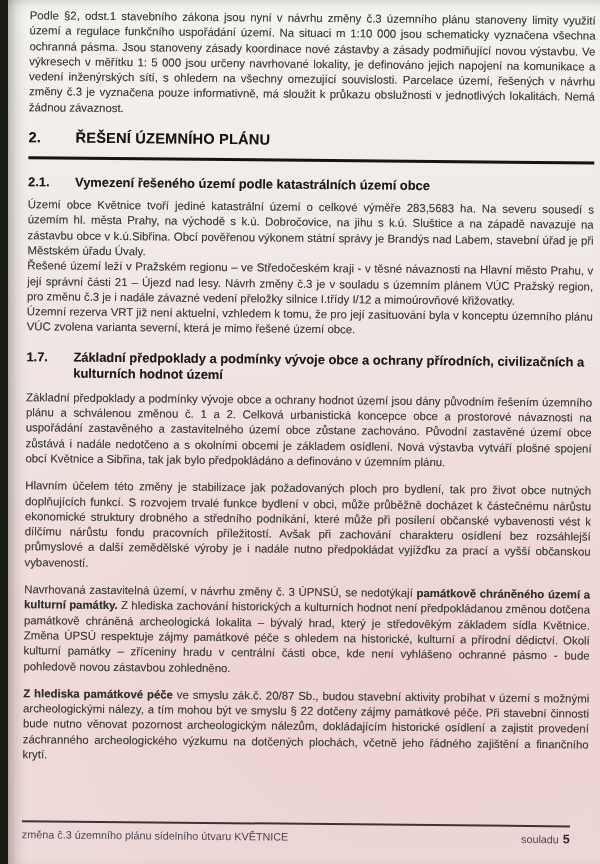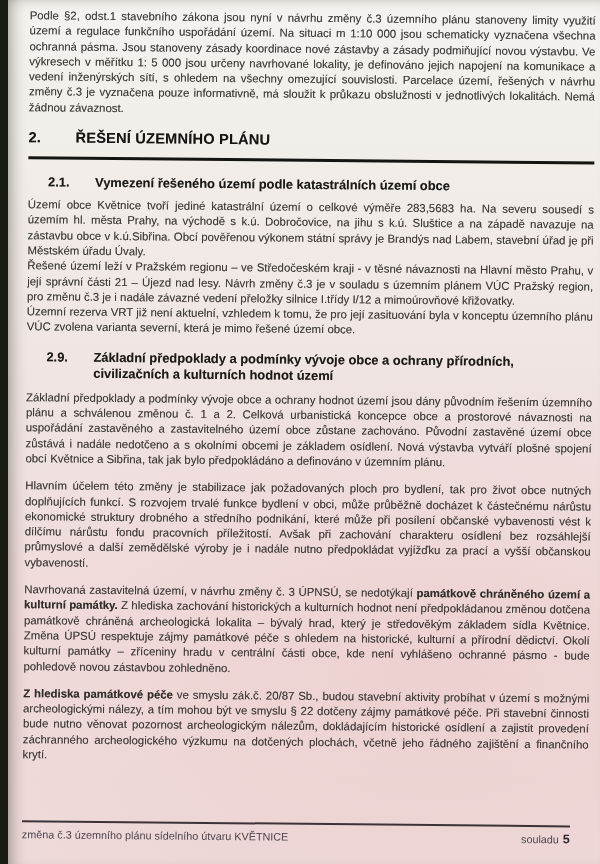--- a/index.html
+++ b/index.html
@@ -30,21 +30,21 @@
   .h2row{
     display:flex;font-weight:bold;font-size:14.6px;line-height:17px;
     color:#141412;margin:13px 0 0 0;letter-spacing:.2px;
   }
   .h2row .num{width:47px;flex-shrink:0;}
   .rule{height:3px;background:#141412;margin:10px 0 15px 0;}
   .subhead{
     display:flex;font-weight:bold;font-size:12.9px;line-height:16px;
     color:#1b1a18;margin:0 0 7px 0;
   }
-  .subhead .num{width:47px;flex-shrink:0;margin-left:20px;}
+  .subhead .num{width:47px;flex-shrink:0;}
   .sh22{margin-top:14px;margin-bottom:9px;}
   .footer{position:absolute;left:14px;right:30px;top:820px;}
   .footline{height:2px;background:#3c3339;margin-bottom:5px;}
   .footrow{display:flex;justify-content:space-between;align-items:baseline;
     color:#4c4550;font-size:10.8px;text-shadow:none;}
   .fnum{font-weight:bold;font-size:12.5px;color:#2c2733;margin-left:4px;}
 </style>
 </head>
 <body>
 
@@ -65,21 +65,21 @@
       <span class="num">2.1.</span>
       <span class="ttl">Vymezení řešeného území podle katastrálních území obce</span>
     </div>
     <div class="paras">
         <p><span>Území obce Květnice tvoří jediné katastrální území o celkové výměře 283,5683 ha. Na severu sousedí s územím hl. města Prahy, na východě s k.ú. Dobročovice, na jihu s k.ú. Sluštice a na západě navazuje na zástavbu obce v k.ú.Sibřina. Obcí pověřenou výkonem státní správy je Brandýs nad Labem, stavební úřad je při Městském úřadu Úvaly.</span></p>
         <p><span>Řešené území leží v Pražském regionu – ve Středočeském kraji - v těsné návaznosti na Hlavní město Prahu, v její správní části 21 – Újezd nad lesy. Návrh změny č.3 je v souladu s územním plánem VÚC Pražský region, pro změnu č.3 je i nadále závazné vedení přeložky silnice I.třídy I/12 a mimoúrovňové křižovatky.</span></p>
         <p><span>Územní rezerva VRT již není aktuelní, vzhledem k tomu, že pro její zasituování byla v konceptu územního plánu VÚC zvolena varianta severní, která je mimo řešené území obce.</span></p>
       </div>
 
     <div class="subhead sh22">
-      <span class="num">2.9.</span>
+      <span class="num">1.7.</span>
       <span class="ttl">Základní předpoklady a podmínky vývoje obce a ochrany přírodních, civilizačních a kulturních hodnot území</span>
     </div>
     <div class="paras">
         <p><span>Základní předpoklady a podmínky vývoje obce a ochrany hodnot území jsou dány původním řešením územního plánu a schválenou změnou č. 1 a 2. Celková urbanistická koncepce obce a prostorové návaznosti na uspořádání zastavěného a zastavitelného území obce zůstane zachováno. Původní zastavěné území obce zůstává i nadále nedotčeno a s okolními obcemi je základem osídlení. Nová výstavba vytváří plošné spojení obcí Květnice a Sibřina, tak jak bylo předpokládáno a definováno v územním plánu.</span></p>
         <p class="gap"><span>Hlavním účelem této změny je stabilizace jak požadovaných ploch pro bydlení, tak pro život obce nutných doplňujících funkcí. S rozvojem trvalé funkce bydlení v obci, může průběžně docházet k částečnému nárůstu ekonomické struktury drobného a středního podnikání, které může při posílení občanské vybavenosti vést k dílčímu nárůstu fondu pracovních příležitostí. Avšak při zachování charakteru osídlení bez rozsáhlejší průmyslové a další zemědělské výroby je i nadále nutno předpokládat vyjížďku za prací a vyšší občanskou vybaveností.</span></p>
         <p class="gap"><span>Navrhovaná zastavitelná území, v návrhu změny č. 3 ÚPNSÚ, se nedotýkají </span><span class="b">památkově chráněného území a kulturní památky.</span><span> Z hlediska zachování historických a kulturních hodnot není předpokládanou změnou dotčena památkově chráněná archeologická lokalita – bývalý hrad, který je středověkým základem sídla Květnice. Změna ÚPSÚ respektuje zájmy památkové péče s ohledem na historické, kulturní a přírodní dědictví. Okolí kulturní památky – zříceniny hradu v centrální části obce, kde není vyhlášeno ochranné pásmo - bude pohledově novou zástavbou zohledněno.</span></p>
         <p class="gap"><span class="b">Z hlediska památkové péče</span><span> ve smyslu zák.č. 20/87 Sb., budou stavební aktivity probíhat v území s možnými archeologickými nálezy, a tím mohou být ve smyslu § 22 dotčeny zájmy památkové péče. Při stavební činnosti bude nutno věnovat pozornost archeologickým nálezům, dokládajícím historické osídlení a zajistit provedení záchranného archeologického výzkumu na dotčených plochách, včetně jeho řádného zajištění a finančního krytí.</span></p>
       </div>
 
     <div class="footer">

